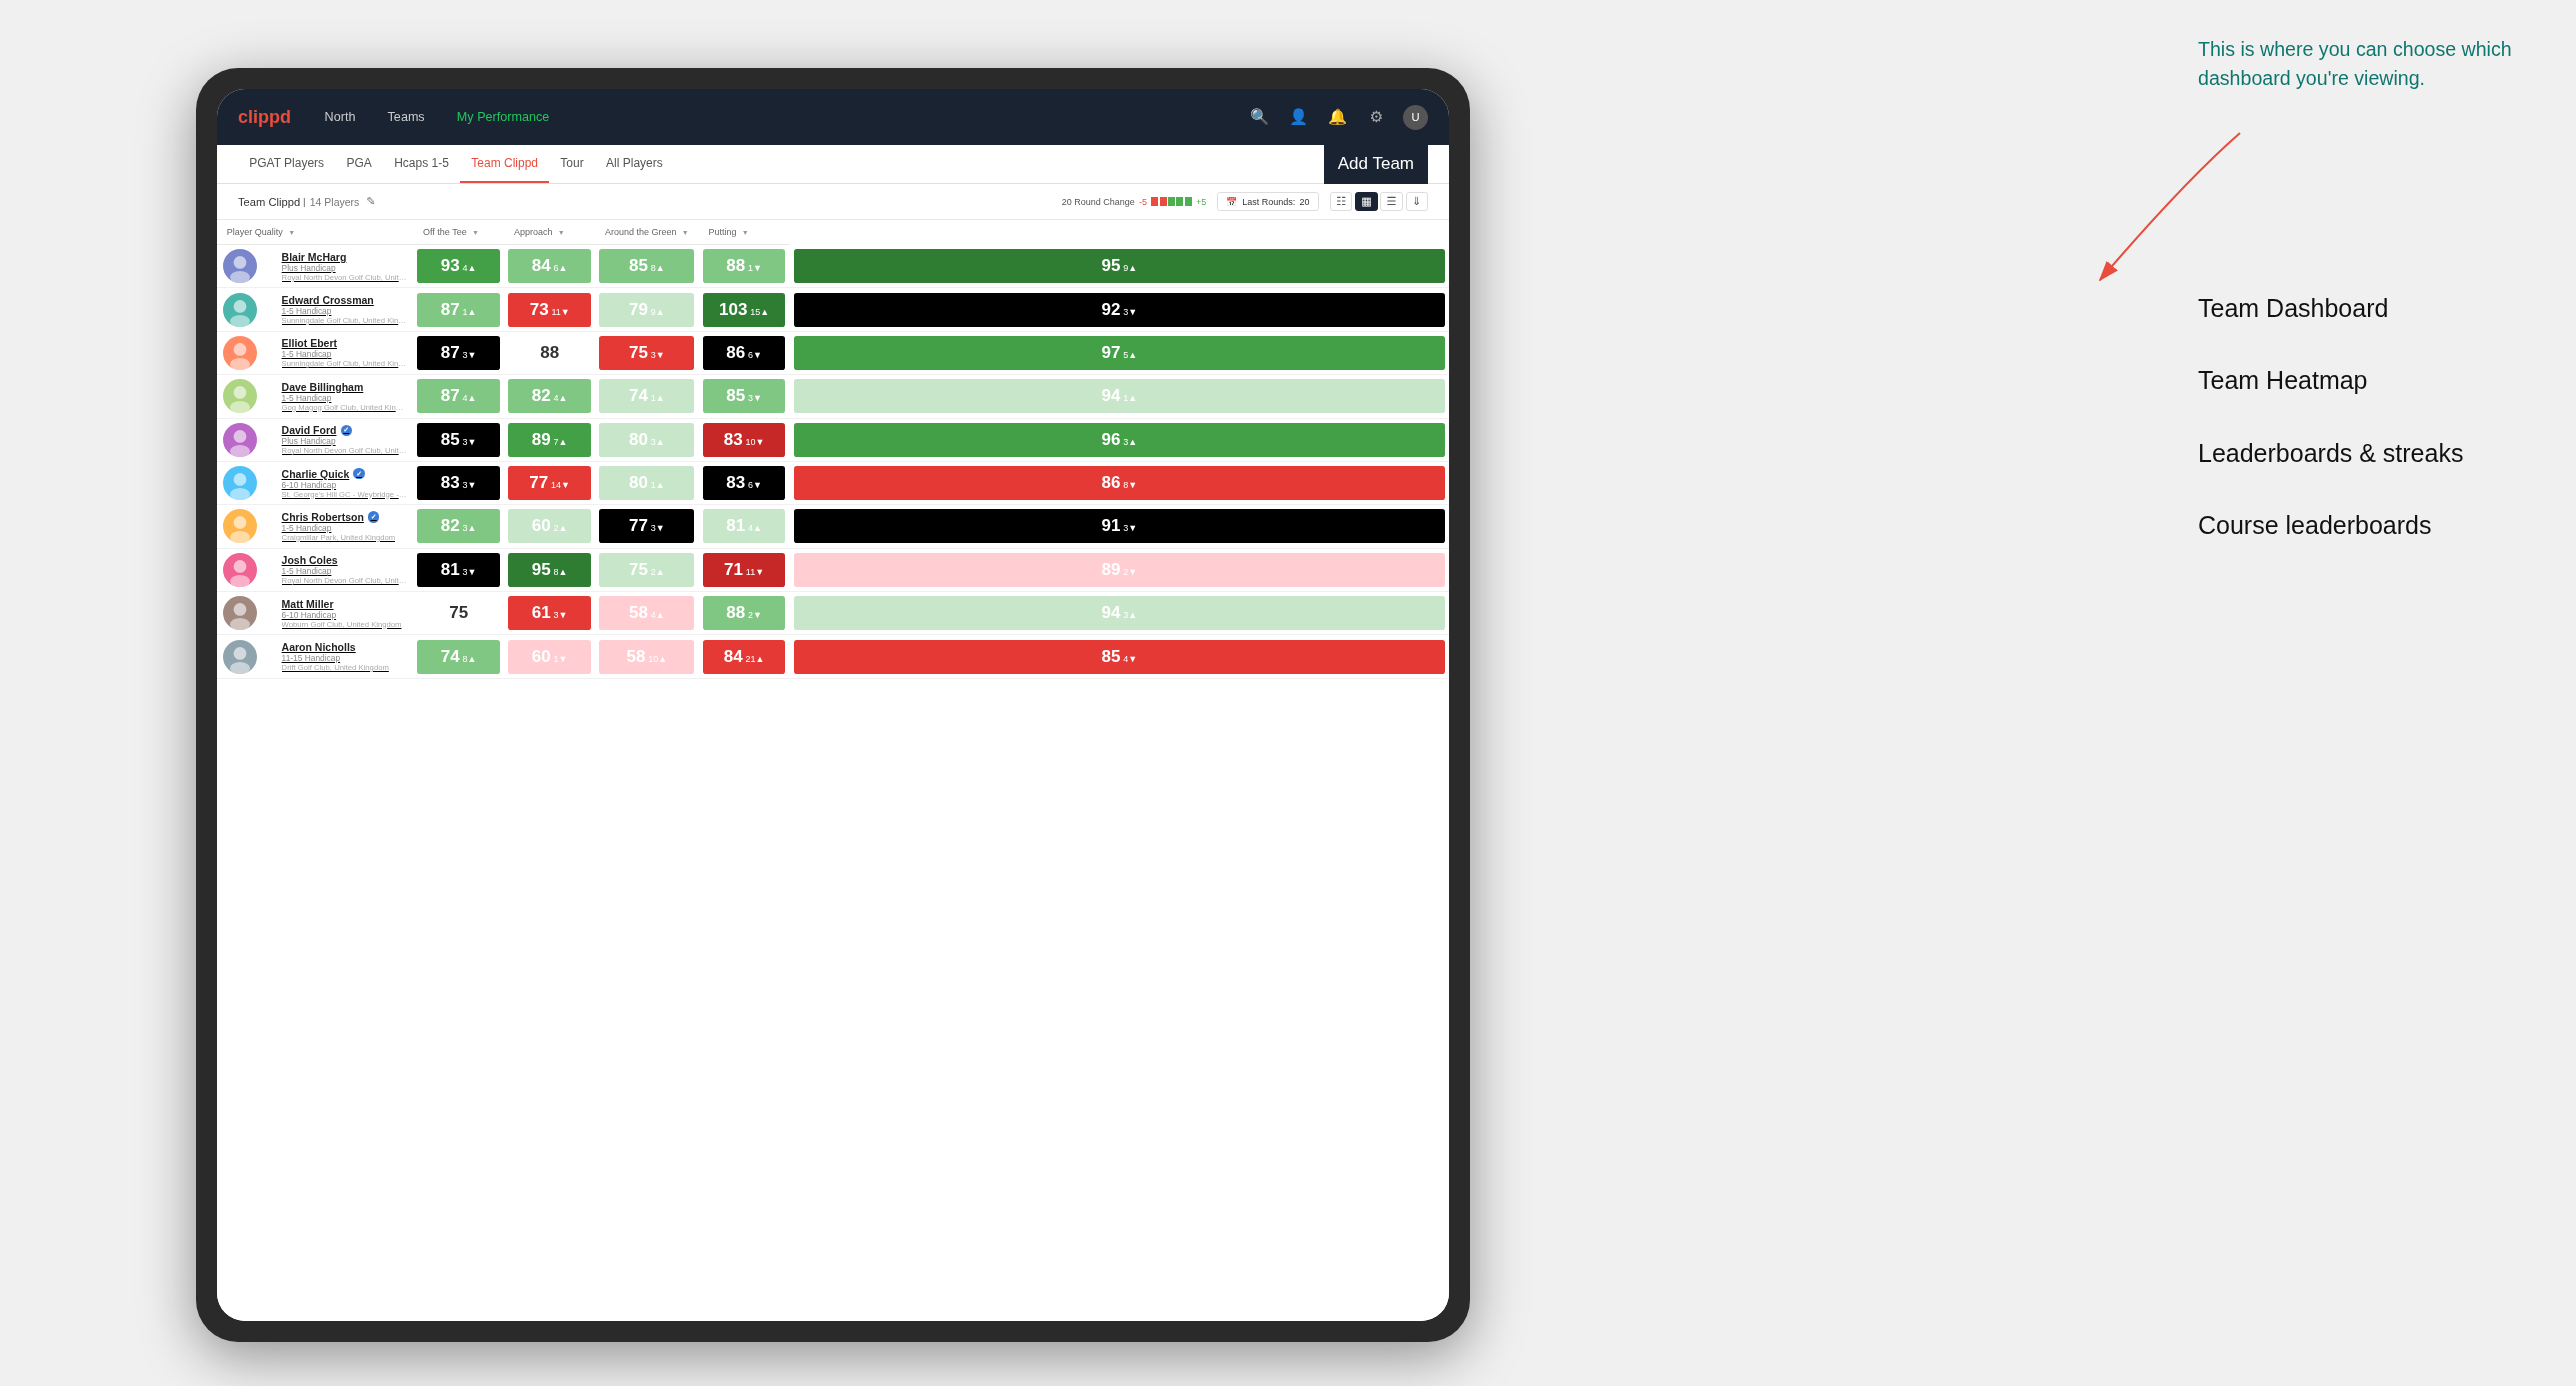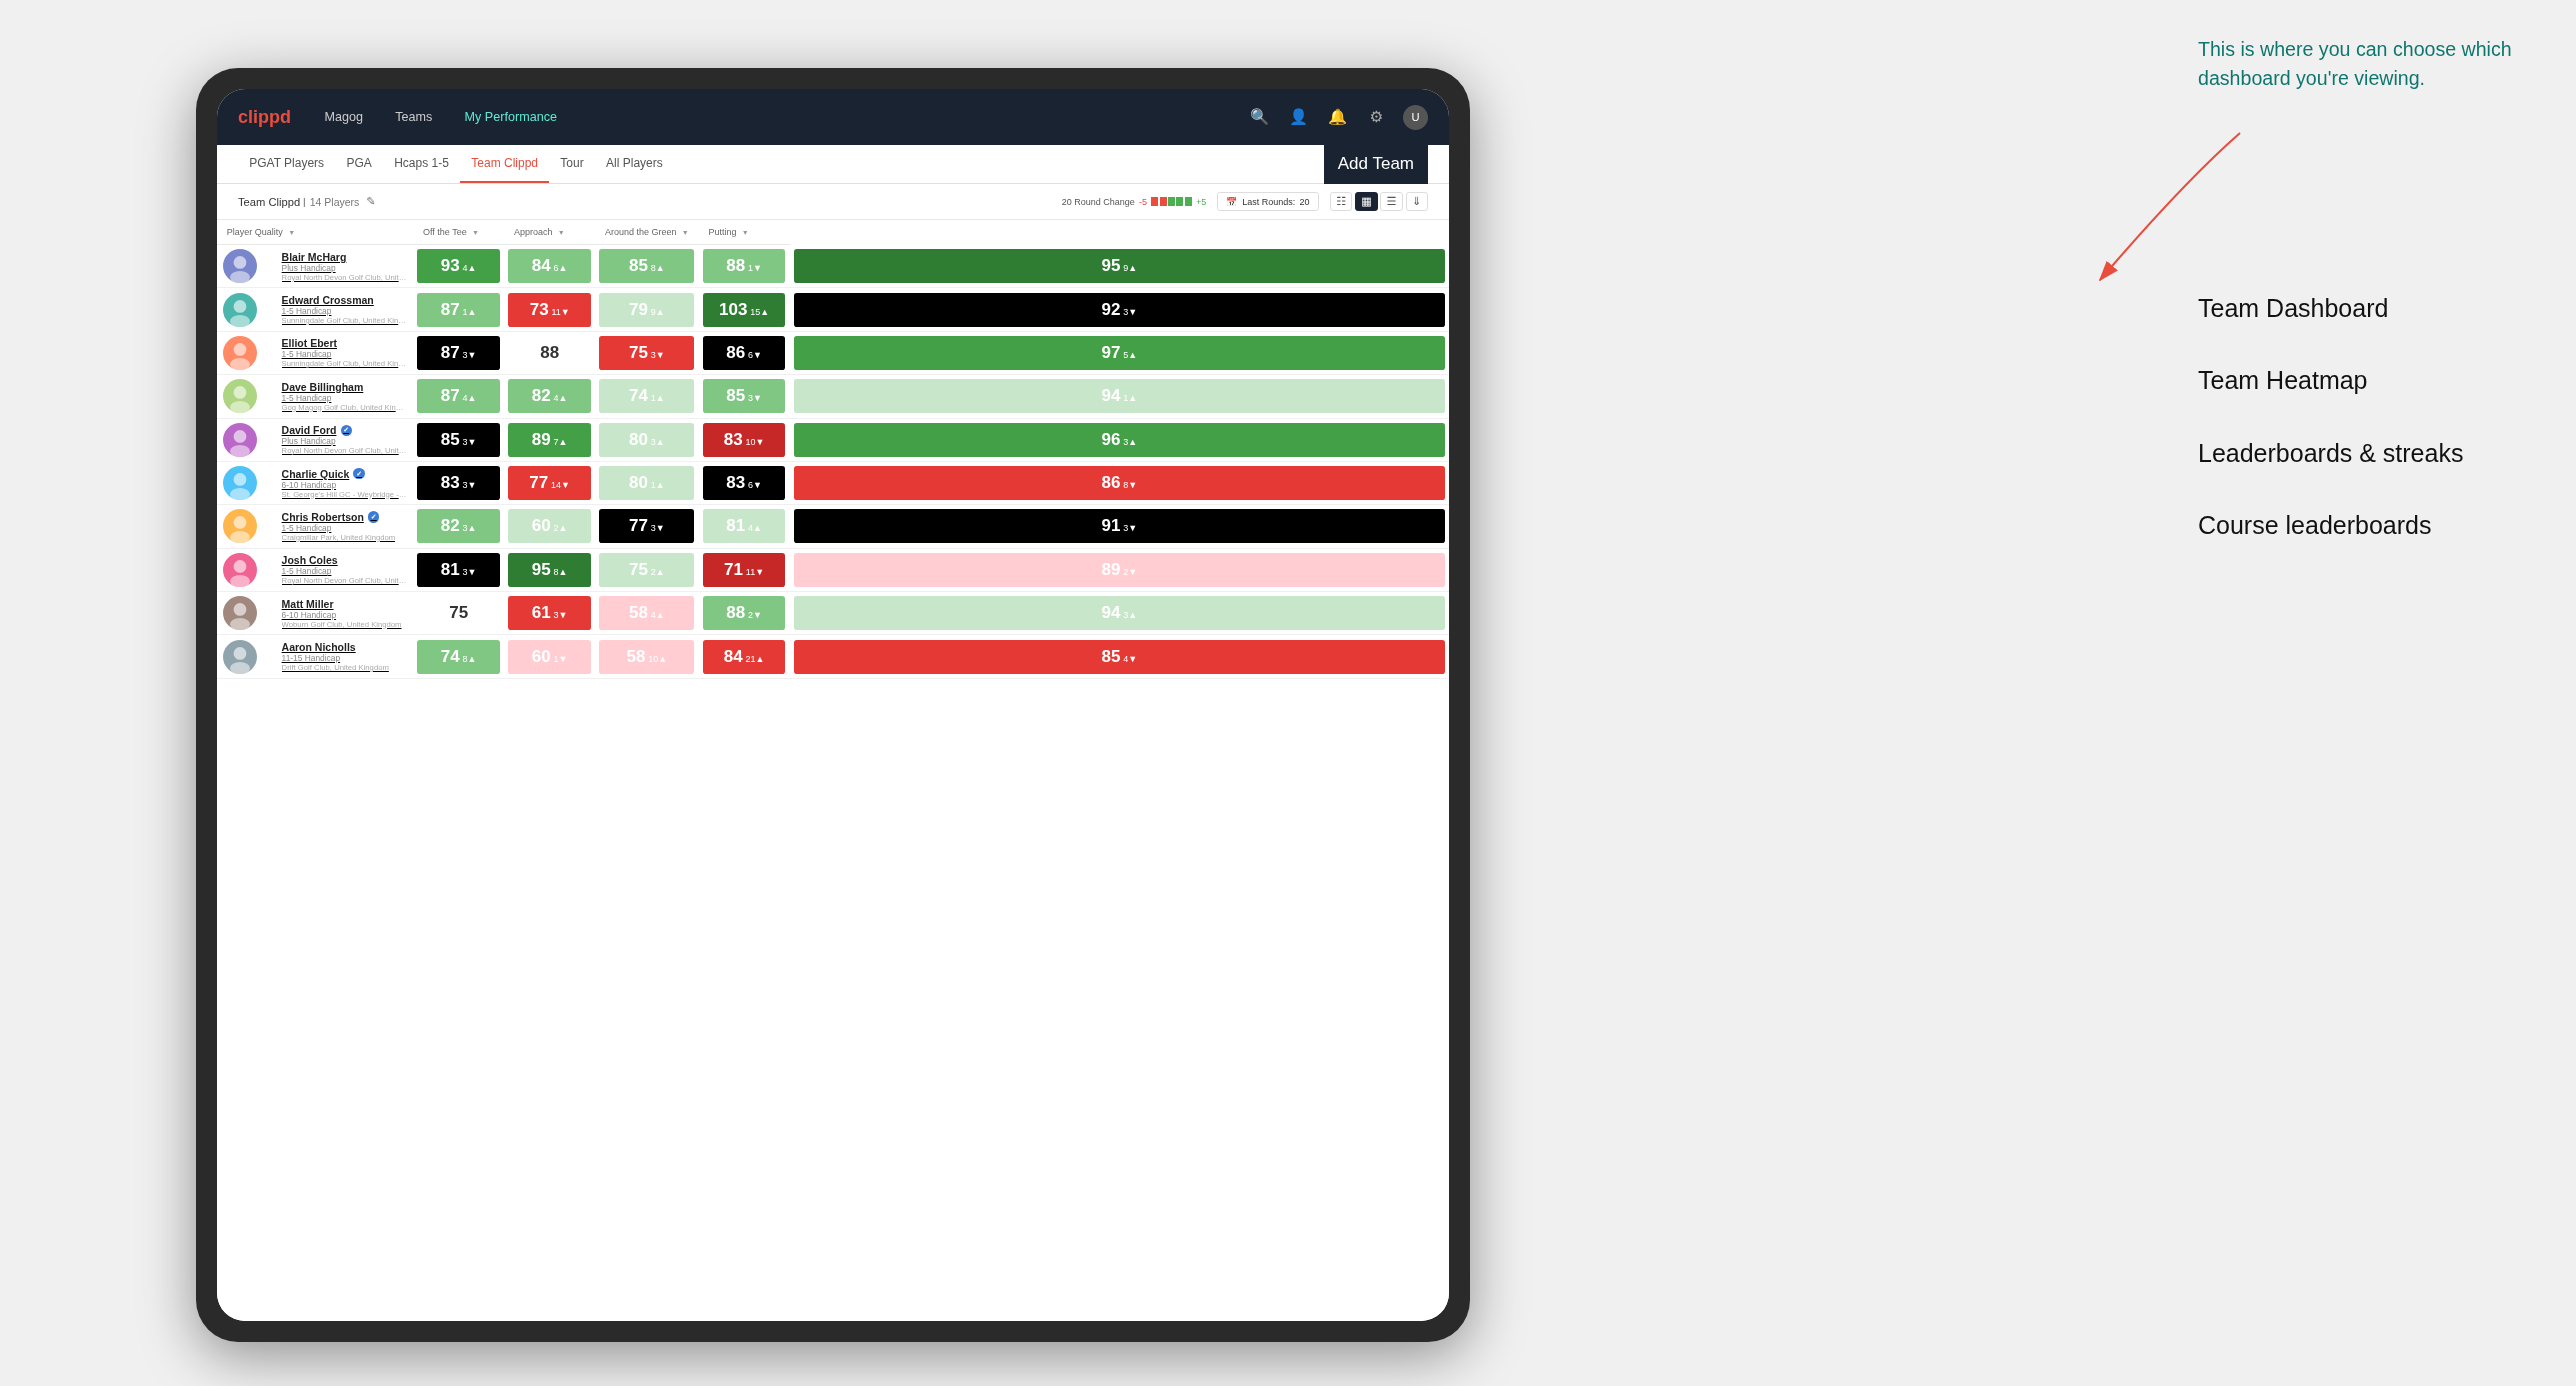--- a/index.html
+++ b/index.html
@@ -76,21 +76,21 @@
       gap: 21px;
       flex: 1;
     }
     .nav-link {
       color: #ccc;
       font-size: 12.6px;
       cursor: pointer;
       padding: 2.8px 5.6px;
     }
     .nav-link.active {
-      color: #5eead4;
+      color: #22c55e;
     }
     .nav-icons {
       display: flex;
       gap: 14px;
       align-items: center;
     }
     .nav-icon {
       color: #aaa;
       font-size: 15.4px;
       cursor: pointer;
@@ -369,21 +369,21 @@
   </style>
 </head>
 <body>
 
 <div class="tablet-frame">
   <div class="tablet-screen">
 
     <nav class="navbar">
       <span class="nav-logo">clippd</span>
       <div class="nav-links">
-        <span class="nav-link">Magog</span>
+        <span class="nav-link">North</span>
         <span class="nav-link">Teams</span>
         <span class="nav-link active">My Performance</span>
       </div>
       <div class="nav-icons">
         <div class="nav-icon">🔍</div>
         <div class="nav-icon">👤</div>
         <div class="nav-icon">🔔</div>
         <div class="nav-icon">⚙</div>
         <div class="nav-avatar">U</div>
       </div>

